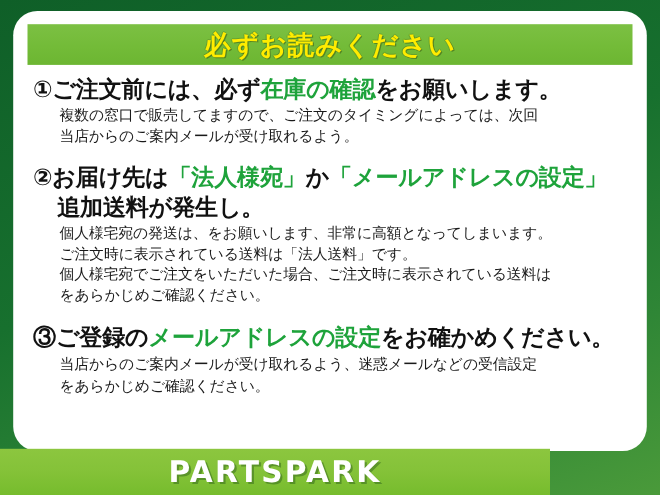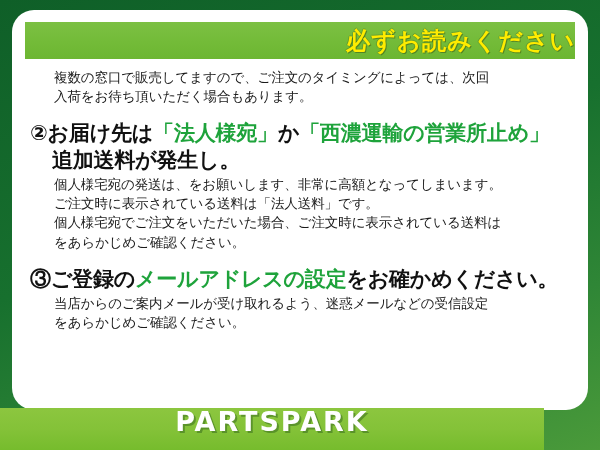--- a/index.html
+++ b/index.html
@@ -38,21 +38,21 @@
   
   .banner {
     position: absolute;
     left: 13px;
     top: 12px;
     width: 550px;
     height: 37px;
     background: linear-gradient(180deg, #7cc043 0%, #73bb38 55%, #6cb632 100%);
     display: flex;
     align-items: center;
-    justify-content: flex-end;
+    justify-content: center;
   }
   .banner-title {
     color: #ffec00;
     font-size: 24px;
     font-weight: bold;
     letter-spacing: 1px;
     line-height: 1;
     text-shadow:
       1px 1px 0 rgba(60, 90, 20, 0.55),
       -1px 0 0 rgba(60, 90, 20, 0.25),
@@ -108,24 +108,24 @@
 
   .num {
     font-weight: bold;
   }
 
   
   .footer {
     position: absolute;
     left: 0;
     bottom: 0;
-    width: 544px;
+    width: 500px;
     height: 42px;
     display: flex;
-    align-items: flex-start;
+    align-items: center;
     justify-content: center;
     background: linear-gradient(180deg, #8cc63f 0%, #84c238 50%, #76bc2d 100%);
   }
   .brand {
     color: #ffffff;
     font-size: 27px;
     font-weight: bold;
     letter-spacing: 2px;
     line-height: 1;
     text-shadow: 2px 2px 0 rgba(40, 90, 25, 0.45);
@@ -138,28 +138,29 @@
 
   <div class="card">
 
     <div class="banner">
       <span class="banner-title">必ずお読みください</span>
     </div>
 
     <div class="items">
 
       <div class="item">
+        <div class="headline"><span class="num">①</span><span>ご注文前には、必ず</span><span class="hl">在庫の確認</span><span>をお願いします。</span></div>
         <div class="sub">
           <div>複数の窓口で販売してますので、ご注文のタイミングによっては、次回</div>
-          <div>入荷をお待ち頂いただく場合もあります。</div>
+          <div>当店からのご案内メールが受け取れるよう。</div>
         </div>
       </div>
 
       <div class="item">
-        <div class="headline wrap"><span class="num">②</span><span>お届け先は</span><span class="hl">「法人様宛」</span><span>か</span><span class="hl">「西濃運輸の営業所止め」</span><span class="cont">追加送料が発生し。</span></div>
+        <div class="headline wrap"><span class="num">②</span><span>お届け先は</span><span class="hl">「法人様宛」</span><span>か</span><span class="hl">「メールアドレスの設定」</span><span class="cont">追加送料が発生し。</span></div>
         <div class="sub">
           <div>個人様宅宛の発送は、をお願いします、非常に高額となってしまいます。</div>
           <div>ご注文時に表示されている送料は「法人送料」です。</div>
           <div>個人様宅宛でご注文をいただいた場合、ご注文時に表示されている送料は</div>
           <div>をあらかじめご確認ください。</div>
         </div>
       </div>
 
       <div class="item">
         <div class="headline"><span class="num">③</span><span>ご登録の</span><span class="hl">メールアドレスの設定</span><span>をお確かめください。</span></div>

